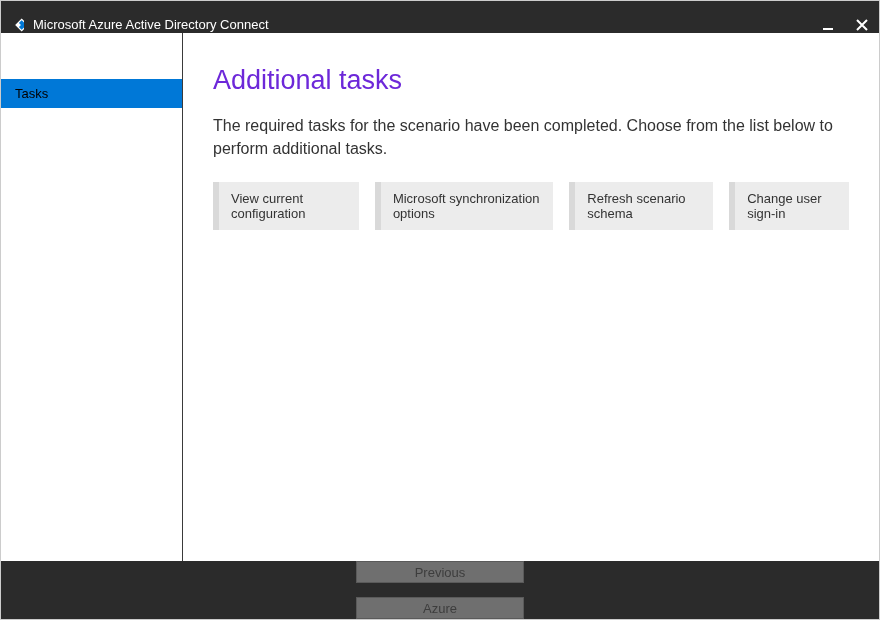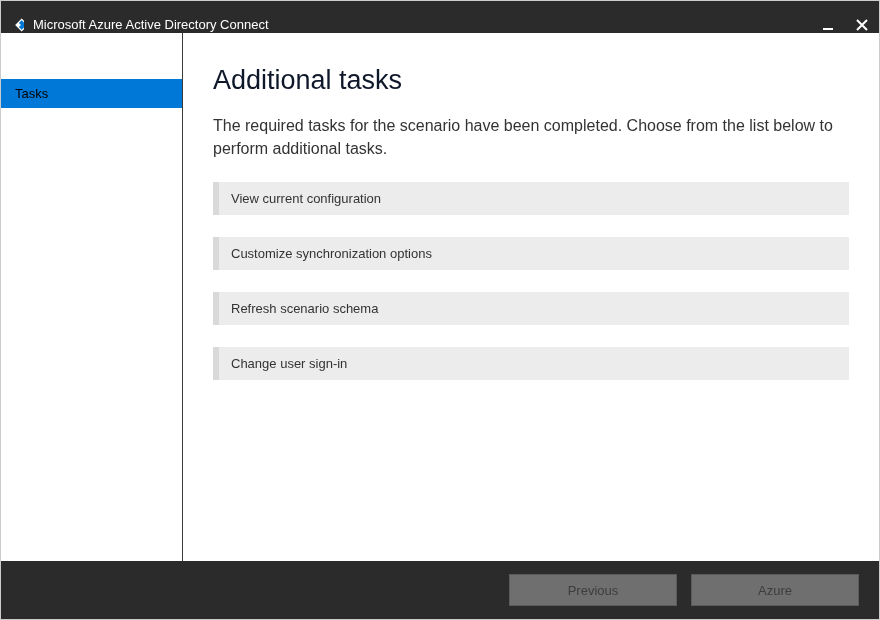--- a/index.html
+++ b/index.html
@@ -54,50 +54,51 @@
       cursor: default;
     }
     .main {
       flex: 1;
       padding: 32px 30px 10px 30px;
       overflow: auto;
     }
     .page-title {
       font-size: 27px;
       font-weight: 300;
-      color: #0f172a;
+      color: #6d28d9;
       margin-bottom: 18px;
     }
     .page-desc {
       font-size: 16px;
       color: #333;
       line-height: 1.45;
       margin-bottom: 22px;
     }
     .task-list {
       display: flex;
-      flex-direction: column;
-      gap: 22px;
+      flex-direction: row;
+      gap: 16px;
     }
     .task-item {
       background: #ececec;
       border-left: 6px solid #d9d9d9;
       padding: 9px 12px;
       font-size: 13px;
       color: #333;
       cursor: pointer;
     }
     .footer {
       background: #2b2b2b;
       height: 58px;
       display: flex;
       align-items: center;
       justify-content: flex-end;
       padding: 0 20px;
       gap: 14px;
+      flex-direction: column;
     }
     .footer-btn {
       width: 168px;
       height: 32px;
       background: #6f6f6f;
       color: #3d3d3d;
       border: 1px solid #5a5a5a;
       font-size: 13px;
       display: flex;
       align-items: center;
@@ -138,21 +139,21 @@
   </div>
 
   <div class="main">
     <h1 class="page-title">Additional tasks</h1>
     <p class="page-desc">The required tasks for the scenario have been completed. Choose from the list below to perform additional tasks.</p>
     <div class="task-list">
       <div class="task-item">
         <span>View current configuration</span>
       </div>
       <div class="task-item">
-        <span>Customize synchronization options</span>
+        <span>Microsoft synchronization options</span>
       </div>
       <div class="task-item">
         <span>Refresh scenario schema</span>
       </div>
       <div class="task-item">
         <span>Change user sign-in</span>
       </div>
     </div>
   </div>
 </div>

